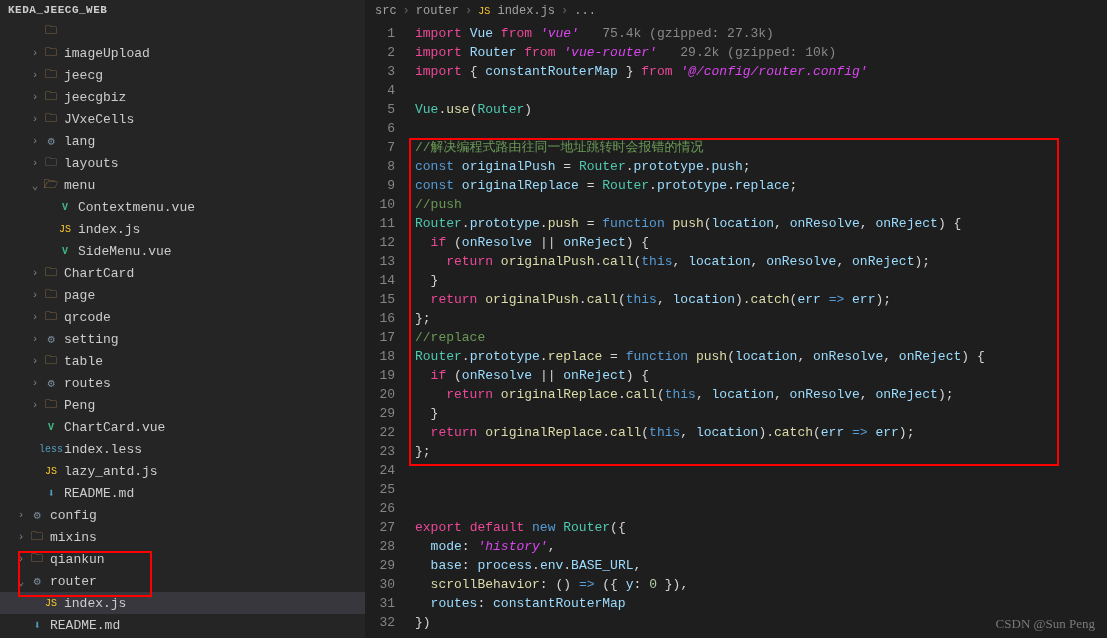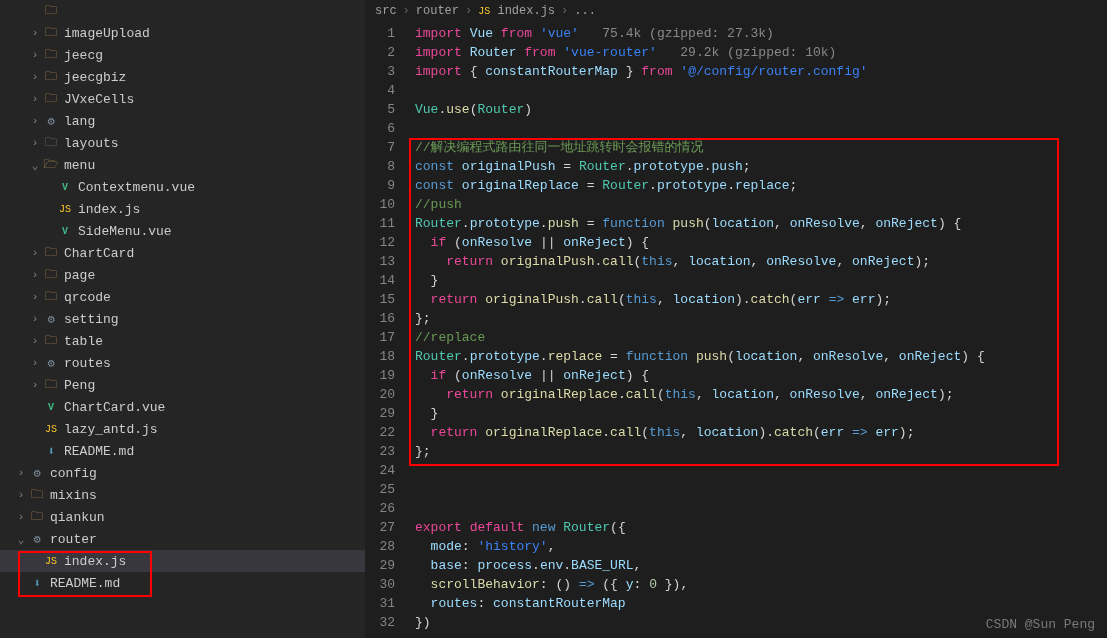--- a/index.html
+++ b/index.html
@@ -102,44 +102,45 @@
       line-height: 19px;
       white-space: pre;
       padding-left: 10px;
       padding-top: 2px;
       position: relative;
     }
     .kw { color: #ec4899; }
     .var-kw { color: #569cd6; }
     .ident { color: #9cdcfe; }
     .class { color: #4ec9b0; }
-    .str { color: #3b82f6; }
+    .str { color: #d946ef; font-style: italic; }
     .func { color: #dcdcaa; }
     .comment { color: #6a9955; }
     .num { color: #b5cea8; }
     .op { color: #d4d4d4; }
     .hint { color: #888888; margin-top: 36px; }
     .red-box-code {
       position: absolute;
       border: 2px solid #ff0000;
       pointer-events: none;
     }
     .watermark {
       position: absolute;
       bottom: 6px;
       right: 12px;
       color: #7a7a7a;
       font-size: 13px;
-      font-family: Liberation Mono, monospace;
+      font-family: Liberation Serif, serif;
     }
   </style>
 </head>
 <body>
 
 <div class="sidebar" style="position:relative">
+  <div class="project-title">KEDA_JEECG_WEB</div>
   <div id="tree-root">
       <div class="tree-item" style="padding-left: 28px;">
         <span class="chevron"></span>
         <span class="icon folder-icon">🗀</span>
         <span></span>
       </div>
       <div class="tree-item" style="padding-left: 28px;">
         <span class="chevron">›</span>
         <span class="icon folder-icon">🗀</span>
         <span>imageUpload</span>
@@ -221,20 +222,25 @@
       </div>
       <div class="tree-item" style="padding-left: 28px;">
         <span class="chevron">›</span>
         <span class="icon folder-icon">🗀</span>
         <span>Peng</span>
       </div>
       <div class="tree-item" style="padding-left: 28px;">
         <span class="chevron"></span>
         <span class="icon vue-icon">V</span>
         <span>ChartCard.vue</span>
+      </div>
+      <div class="tree-item" style="padding-left: 28px;">
+        <span class="chevron"></span>
+        <span class="icon less-icon">less</span>
+        <span>index.less</span>
       </div>
       <div class="tree-item" style="padding-left: 28px;">
         <span class="chevron"></span>
         <span class="icon js-icon">JS</span>
         <span>lazy_antd.js</span>
       </div>
       <div class="tree-item" style="padding-left: 28px;">
         <span class="chevron"></span>
         <span class="icon md-icon">⬇</span>
         <span>README.md</span>

